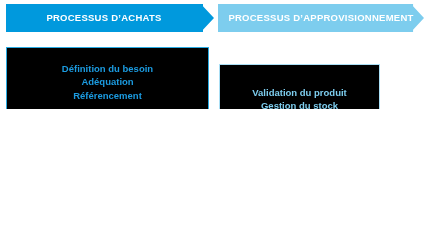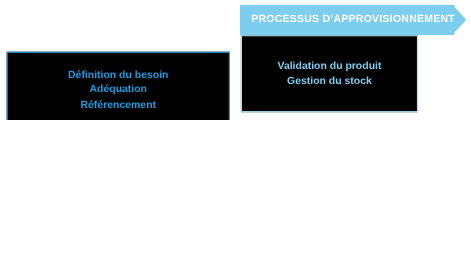--- a/index.html
+++ b/index.html
@@ -106,34 +106,38 @@
     width: 203px;
     height: 70px;
     border: 1.5px solid #29abe2;
   }
   #box-purchasing .content-line {
     color: #1b9be0;
   }
 
   #box-supply {
     left: 219px;
-    top: 21px;
+    top: 53px;
     width: 161px;
     height: 70px;
     border: 1.5px solid #aadff5;
   }
   #box-supply .content-line {
     color: #7dcdee;
   }
 </style>
 </head>
 <body>
 
 <div id="canvas">
 
+  <div class="banner" id="banner-purchasing">
+    <div class="arrow-shape"></div>
+    <span class="banner-label">PROCESSUS D’ACHATS</span>
+  </div>
 
   <div class="banner" id="banner-supply">
     <div class="arrow-shape"></div>
     <span class="banner-label">PROCESSUS D’APPROVISIONNEMENT</span>
   </div>
 
   <div class="content-box" id="box-purchasing">
     <div class="content-line">Définition du besoin</div>
     <div class="content-line">Adéquation</div>
     <div class="content-line">Référencement</div>

